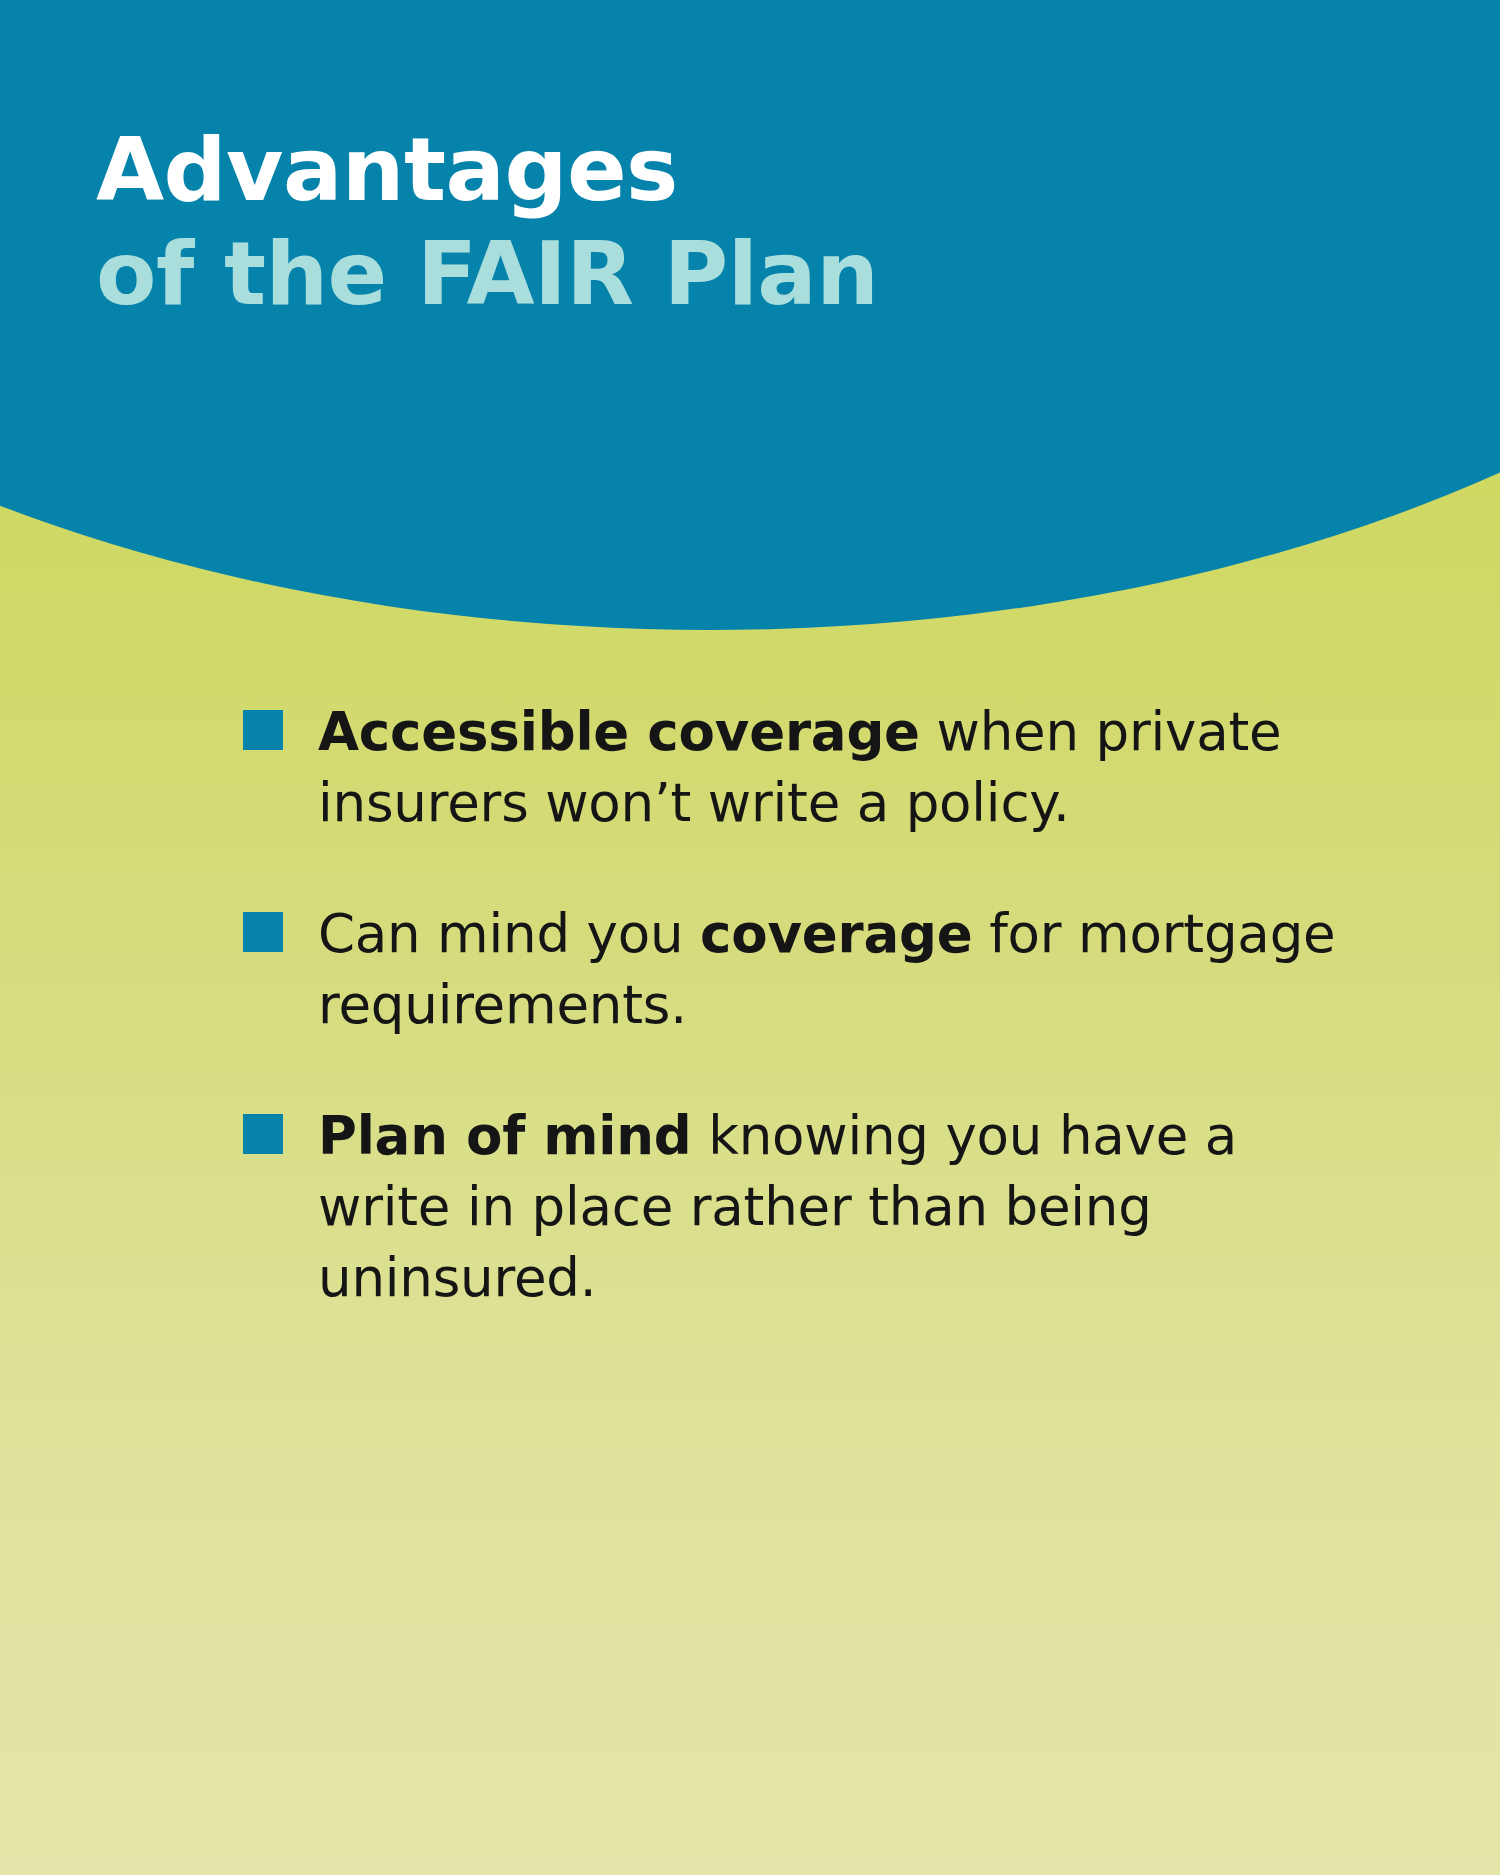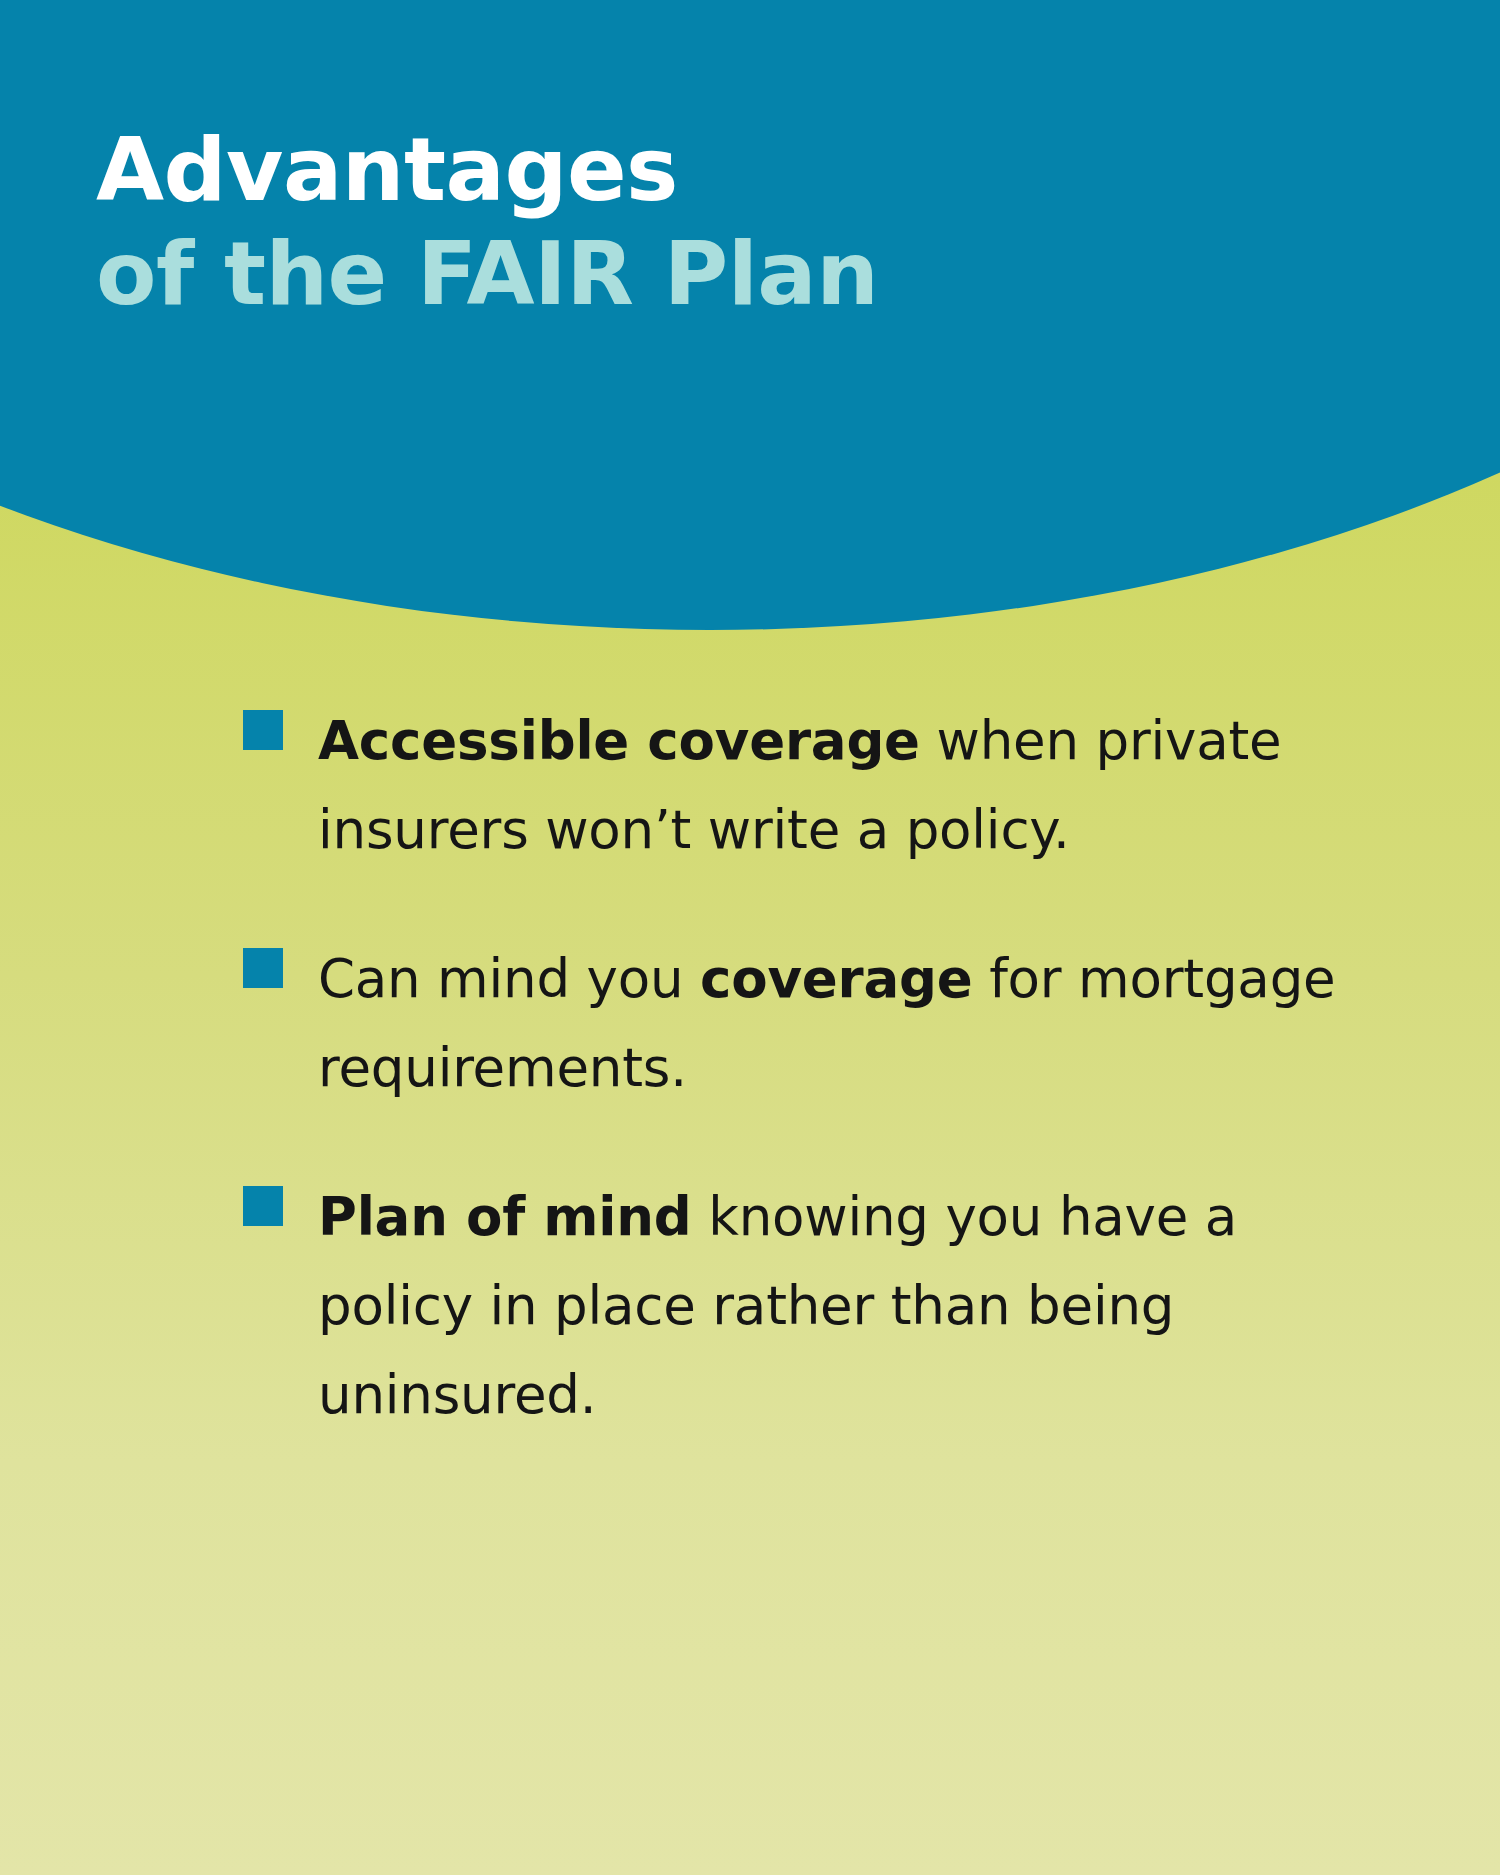--- a/index.html
+++ b/index.html
@@ -82,21 +82,21 @@
     top: 14px;
     width: 40px;
     height: 40px;
     background: #0583ab;
   }
 
   .advantage-text {
     display: block;
     font-family: "DejaVu Sans", sans-serif;
     font-size: 53px;
-    line-height: 89px;
+    line-height: 71px;
     color: #151515;
     font-weight: 400;
     letter-spacing: -0.2px;
   }
 
   .advantage-text .lead {
     font-weight: 700;
   }
 </style>
 </head>
@@ -124,19 +124,19 @@
     <li class="advantage-item">
       <span class="bullet-square"></span>
       <span class="advantage-text">
         <span class="lead-before">Can mind you </span><span class="lead">coverage</span><span class="rest"> for mortgage requirements.</span>
       </span>
     </li>
 
     <li class="advantage-item">
       <span class="bullet-square"></span>
       <span class="advantage-text">
-        <span class="lead-before"></span><span class="lead">Plan of mind</span><span class="rest"> knowing you have a policy in place rather than being uninsured.</span>
+        <span class="lead-before"></span><span class="lead">Plan of mind</span><span class="rest"> knowing you have a write in place rather than being uninsured.</span>
       </span>
     </li>
 
   </ul>
 
 </div>
 
 </body></html>

